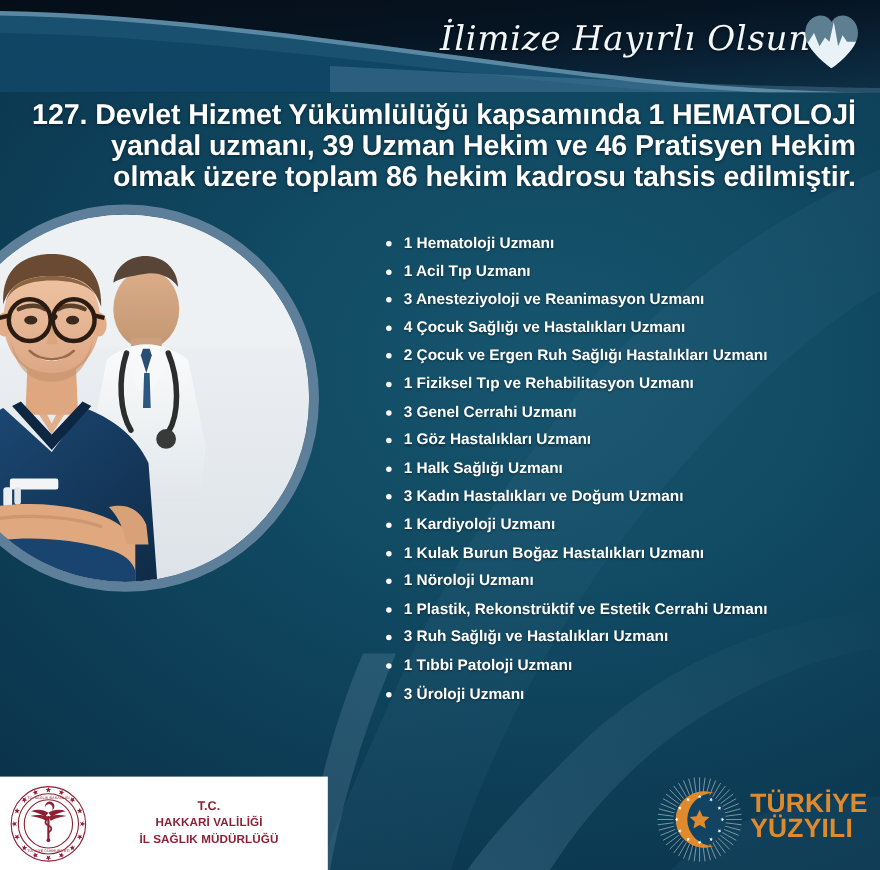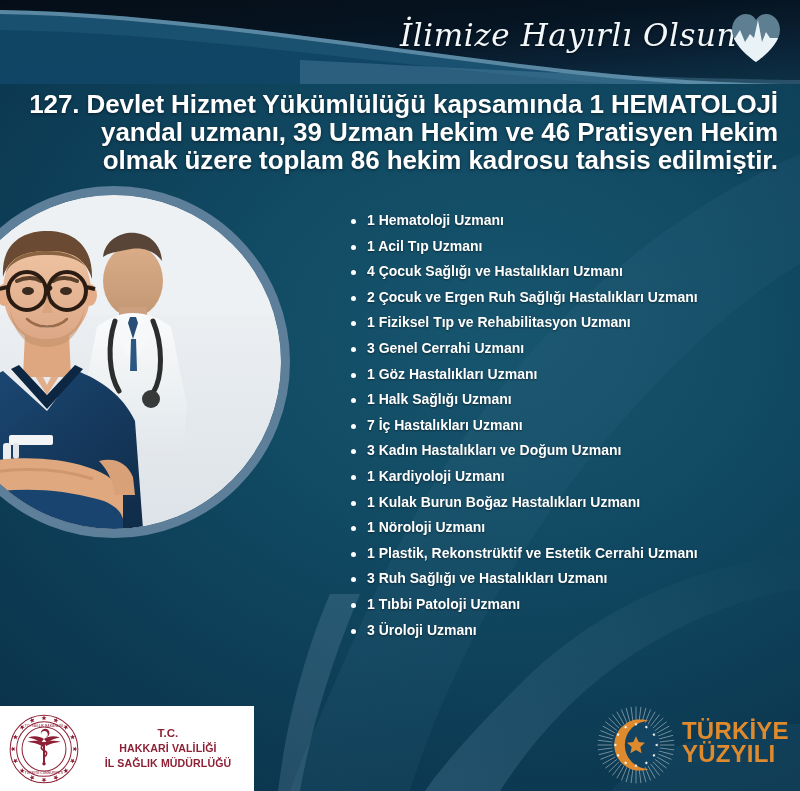--- a/index.html
+++ b/index.html
@@ -128,21 +128,21 @@
     height: 5px;
     border-radius: 50%;
     background: #ffffff;
   }
 
   
   .gov-badge {
     position: absolute;
     left: 0;
     top: 706px;
-    width: 254px;
+    width: 298px;
     height: 85px;
     background: #ffffff;
     display: flex;
     align-items: center;
     gap: 6px;
     padding-left: 8px;
     box-sizing: border-box;
   }
   .gov-seal { width: 72px; height: 72px; flex: 0 0 72px; }
   .gov-text {
@@ -322,27 +322,27 @@
 
         <rect width="334" height="334" fill="url(#bgph)" opacity="0"></rect>
       </svg>
     </div>
     <div class="photo-ring"></div>
   </div>
 
   <ul class="list">
     <li>1 Hematoloji Uzmanı</li>
     <li>1 Acil Tıp Uzmanı</li>
+    <li>3 Anesteziyoloji ve Reanimasyon Uzmanı</li>
     <li>4 Çocuk Sağlığı ve Hastalıkları Uzmanı</li>
     <li>2 Çocuk ve Ergen Ruh Sağlığı Hastalıkları Uzmanı</li>
     <li>1 Fiziksel Tıp ve Rehabilitasyon Uzmanı</li>
     <li>3 Genel Cerrahi Uzmanı</li>
     <li>1 Göz Hastalıkları Uzmanı</li>
     <li>1 Halk Sağlığı Uzmanı</li>
-    <li>7 İç Hastalıkları Uzmanı</li>
     <li>3 Kadın Hastalıkları ve Doğum Uzmanı</li>
     <li>1 Kardiyoloji Uzmanı</li>
     <li>1 Kulak Burun Boğaz Hastalıkları Uzmanı</li>
     <li>1 Nöroloji Uzmanı</li>
     <li>1 Plastik, Rekonstrüktif ve Estetik Cerrahi Uzmanı</li>
     <li>3 Ruh Sağlığı ve Hastalıkları Uzmanı</li>
     <li>1 Tıbbi Patoloji Uzmanı</li>
     <li>3 Üroloji Uzmanı</li>
   </ul>
 

